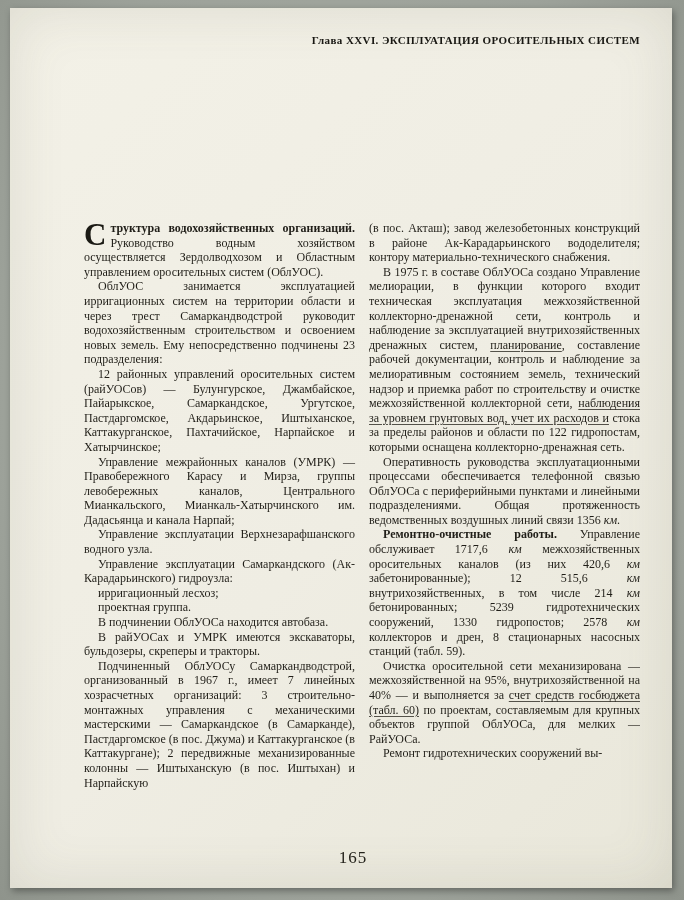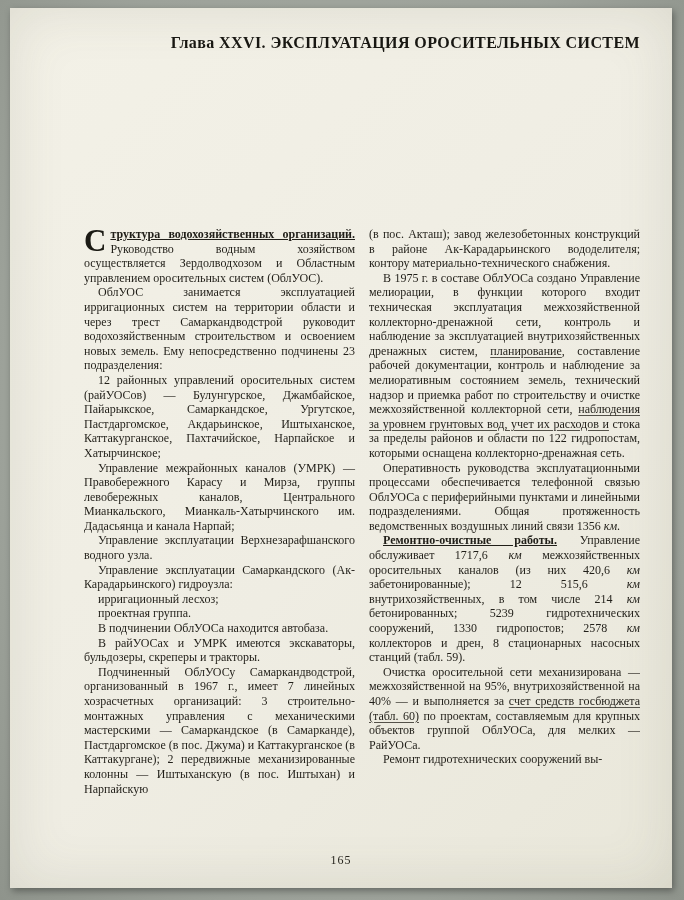--- a/index.html
+++ b/index.html
@@ -20,21 +20,21 @@
     left: 10px;
     top: 8px;
     right: 12px;
     bottom: 12px;
     background: linear-gradient(135deg, #f3f1e7 0%, #efede3 55%, #e9e7da 100%);
     box-shadow: inset 0 0 55px rgba(95, 92, 70, 0.14), 2px 3px 7px rgba(0,0,0,0.35);
   }
   .chapter-heading {
     margin: 26px 32px 0 0;
     text-align: right;
-    font-size: 16px;
+    font-size: 11px;
     font-weight: 700;
     letter-spacing: 0.4px;
     color: #181712;
     white-space: nowrap;
   }
   .columns {
     display: flex;
     gap: 14px;
     margin: 175px 32px 0 74px;
     height: 642px;
@@ -57,35 +57,35 @@
     text-indent: 14px;
   }
   .dropcap {
     float: left;
     font-size: 31px;
     line-height: 26px;
     font-weight: 700;
     padding: 1px 4px 0 0;
     color: #1b1a14;
   }
-  .b { font-weight: 700; text-decoration: underline; }
+  .b { font-weight: 700; }
   .i { font-style: italic; font-family: Liberation Serif, serif; }
   .u {
     text-decoration: underline;
     text-decoration-thickness: 1px;
     text-underline-offset: 2px;
     text-decoration-color: rgba(45,42,35,0.8);
   }
   .page-number {
     position: absolute;
     bottom: 20px;
-    left: 0;
+    left: 12px;
     width: 100%;
     text-align: center;
-    font-size: 12px;
+    font-size: 17px;
     color: #25231c;
     letter-spacing: 1px;
   }
 </style>
 </head>
 <body>
 
 <div class="page">
   <div class="chapter-heading">Глава XXVI. ЭКСПЛУАТАЦИЯ ОРОСИТЕЛЬНЫХ СИСТЕМ</div>
 

